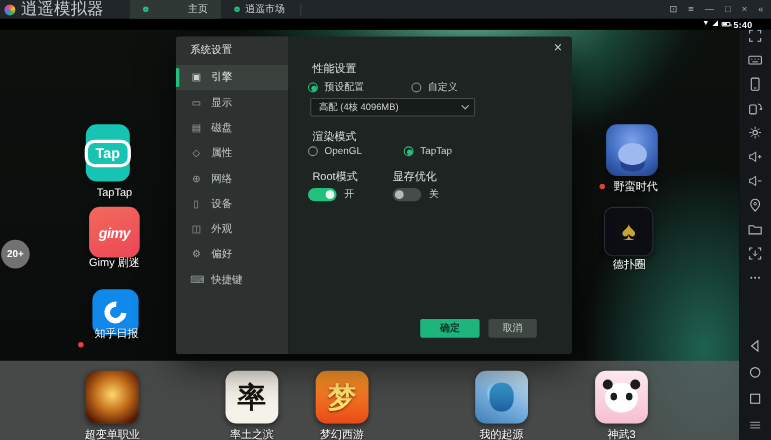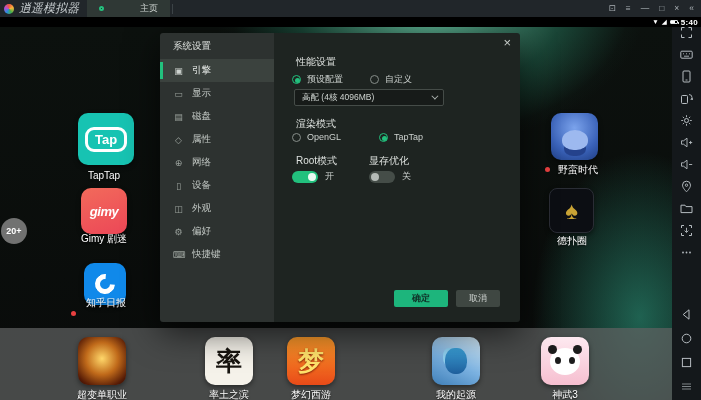--- a/index.html
+++ b/index.html
@@ -11,36 +11,36 @@
   }
 
   
   .titlebar{
     position:absolute; top:0; left:0; width:701px; height:17px;
     background:#21262a; display:flex; align-items:center; z-index:40;
   }
   .app-logo{ width:10px; height:10px; border-radius:50%;
     background:conic-gradient(#f2573f,#f7b63b,#46b04a,#2a8de0,#b74fd1,#f2573f);
     margin:0 5px 0 4px; flex:none;}
-  .app-title{ font-size:12px; color:#c6cccf; margin-right:8px; white-space:nowrap;font-style:italic;}
+  .app-title{ font-size:15px; color:#c6cccf; margin-right:24px; white-space:nowrap;}
   .tab{ height:17px; display:flex; align-items:center; gap:5px; padding:0 12px;
     font-size:9px; color:#ccd2cf; white-space:nowrap;}
   .tab.active{ background:#2f3835;gap:36px;}
   .tab-icon{ width:5px; height:5px; border:2px solid #25c07e; border-radius:50%;
     background:#15211b; flex:none;}
   .tab-divider{ width:1px; height:10px; background:#3c4347; margin-left:2px;}
   .win-controls{ margin-left:auto; display:flex; align-items:center; gap:10px;
     padding-right:7px; color:#aab1b5; font-size:8.5px;}
   .win-controls span{ cursor:default; line-height:1;}
 
   
   .statusbar{
     position:absolute; top:17px; left:0; width:701px; height:10px; background:#000;
     display:flex; align-items:center; justify-content:flex-end; gap:3px;
-    padding-right:3px; z-index:35; color:#fff;
+    padding-right:17px; z-index:35; color:#fff;
   }
   .sb-glyph{ font-size:6.5px; line-height:1; color:#fff;}
   .sb-batt{ width:8px; height:4px; border:1px solid #dfe3e5; border-radius:1px;
     position:relative; background:linear-gradient(90deg,#fff 70%,transparent 70%);}
   .sb-batt::after{ content:''; position:absolute; right:-2px; top:0.5px; width:1px;
     height:2px; background:#dfe3e5;}
   .sb-time{ font-size:8px; font-weight:bold; letter-spacing:0.3px;}
 
   
   .desktop{
@@ -55,21 +55,21 @@
     background:rgba(96,97,97,0.72);
   }
 
   .dicon{ position:absolute; border-radius:10px; display:flex; align-items:center;
     justify-content:center; box-shadow:0 2px 5px rgba(0,0,0,0.45);}
   .dlabel{ position:absolute; font-size:10px; color:#fff; text-align:center;
     white-space:nowrap; text-shadow:0 1px 2px rgba(0,0,0,0.85); transform:translateX(-50%);}
   .reddot{ position:absolute; width:5px; height:5px; border-radius:50%;
     background:#e84040; z-index:3;}
 
-  .ic-taptap{ left:78px; top:86px; width:56px; height:52px; background:#17c3b2;}
+  .ic-taptap{ left:78px; top:86px; width:40px; height:52px; background:#17c3b2;}
   .ic-taptap .tt-box{ border:3px solid #fff; border-radius:9px; color:#fff;
     font-weight:bold; font-size:13px; padding:3px 7px; line-height:1;}
   .ic-gimy{ left:81px; top:161px; width:46px; height:46px;
     background:linear-gradient(160deg,#f26a5b,#ec4757);}
   .ic-gimy .gm-txt{ color:#fff; font-size:13px; font-weight:bold; font-style:italic;
     letter-spacing:-0.5px;}
   .ic-zhihu{ left:84px; top:236px; width:42px; height:42px; background:#1089ea;}
   .ic-zhihu .zh-ring{ width:20px; height:20px; border:5px solid #fff;
     border-right-color:transparent; border-radius:50%; transform:rotate(-40deg);}
   .ic-yeman{ left:551px; top:86px; width:47px; height:47px;
@@ -107,21 +107,21 @@
     background:#1c1c1c;}
   .panda .eye.l{ left:5px;} .panda .eye.r{ right:5px;}
   .dock .dlabel{ top:60px;}
 
   
   .dialog{
     position:absolute; left:160px; top:33px; width:360px; height:289px; z-index:20;
     display:flex; border-radius:3px; overflow:hidden;
     box-shadow:0 10px 34px rgba(0,0,0,0.65);
   }
-  .dialog-nav{ width:114px; background:#2d3230; flex:none;}
+  .dialog-nav{ width:102px; background:#2d3230; flex:none;}
   .nav-title{ height:26px; line-height:26px; padding-left:13px; font-size:9.5px;
     color:#dfe3e0;}
   .nav-item{ height:23px; display:flex; align-items:center; gap:8px;
     padding-left:13px; font-size:9.5px; color:#c2c8c4; position:relative; cursor:default;}
   .nav-item .ni-icon{ width:11px; text-align:center; font-size:9px; color:#99a09b;}
   .nav-item.active{ background:#3b423e; color:#eaeeeb;}
   .nav-item.active .ni-icon{ color:#cdd3cf;}
   .nav-item.active::before{ content:''; position:absolute; left:0; top:3px; bottom:3px;
     width:3px; background:#22c07d;}
 
@@ -175,20 +175,24 @@
 </head>
 <body>
 
 <div class="titlebar">
   <span class="app-logo"></span>
   <span class="app-title">逍遥模拟器</span>
   <div class="tab active">
     <span class="tab-icon"></span>
     <span>主页</span>
   </div>
+  <div class="tab">
+    <span class="tab-icon"></span>
+    <span>逍遥市场</span>
+  </div>
   <span class="tab-divider"></span>
   <div class="win-controls">
     <span>⊡</span>
     <span>≡</span>
     <span>—</span>
     <span>□</span>
     <span>×</span>
     <span>«</span>
   </div>
 </div>
@@ -304,21 +308,21 @@
 
   <div class="dialog-content">
     <span class="dlg-close">×</span>
 
     <div class="sec-title" style="left:22px; top:22px;">性能设置</div>
 
     <div class="radio-row" style="left:18px; top:40px;">
       <span class="radio sel"></span>
       <span>预设配置</span>
     </div>
-    <div class="radio-row" style="left:96px; top:40px;">
+    <div class="radio-row" style="left:112px; top:40px;">
       <span class="radio"></span>
       <span>自定义</span>
     </div>
 
     <div class="select">
       <span>高配 (4核 4096MB)</span>
       <span class="chev"></span>
     </div>
 
     <div class="sec-title" style="left:22px; top:84px;">渲染模式</div>

